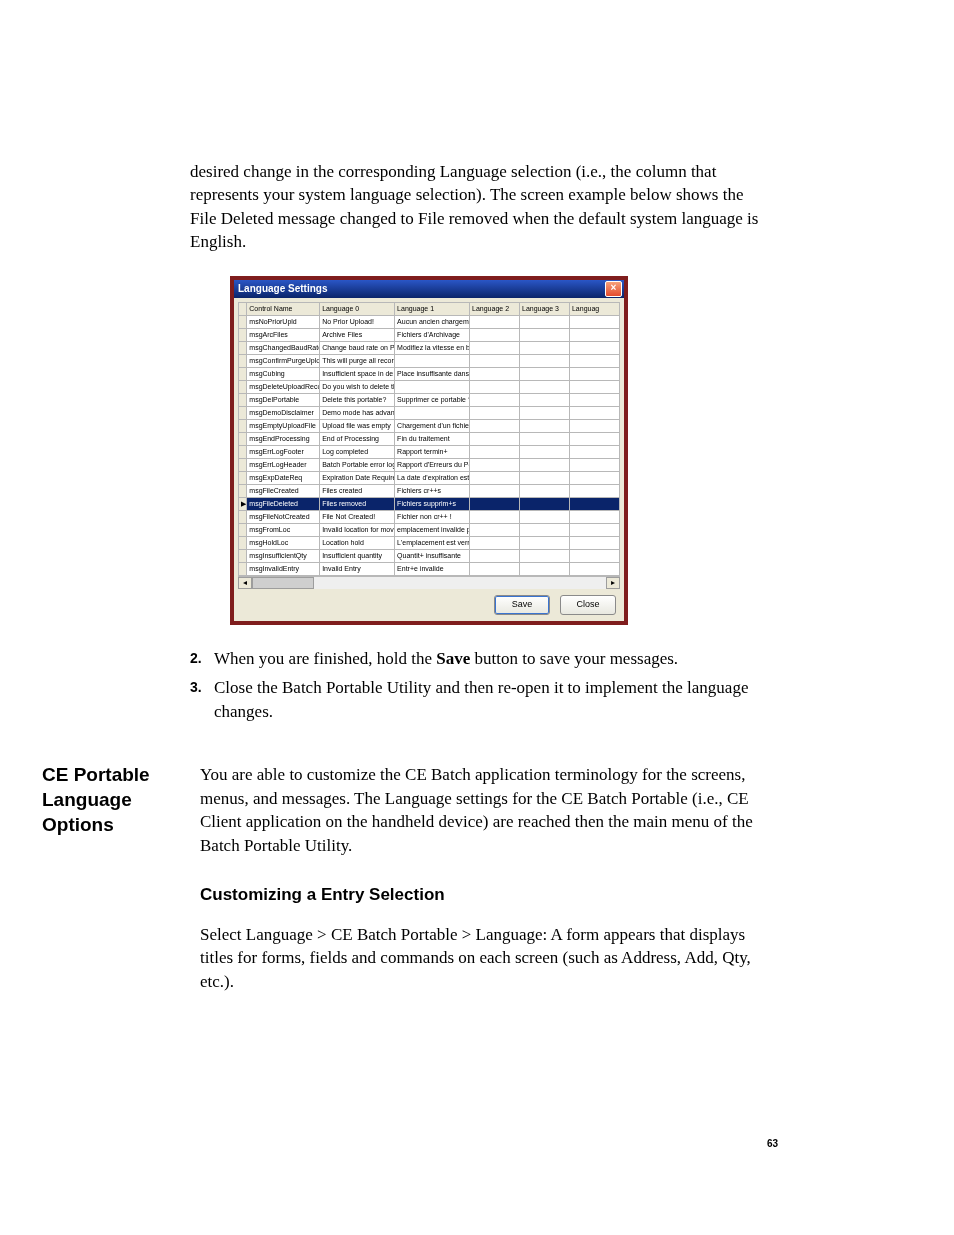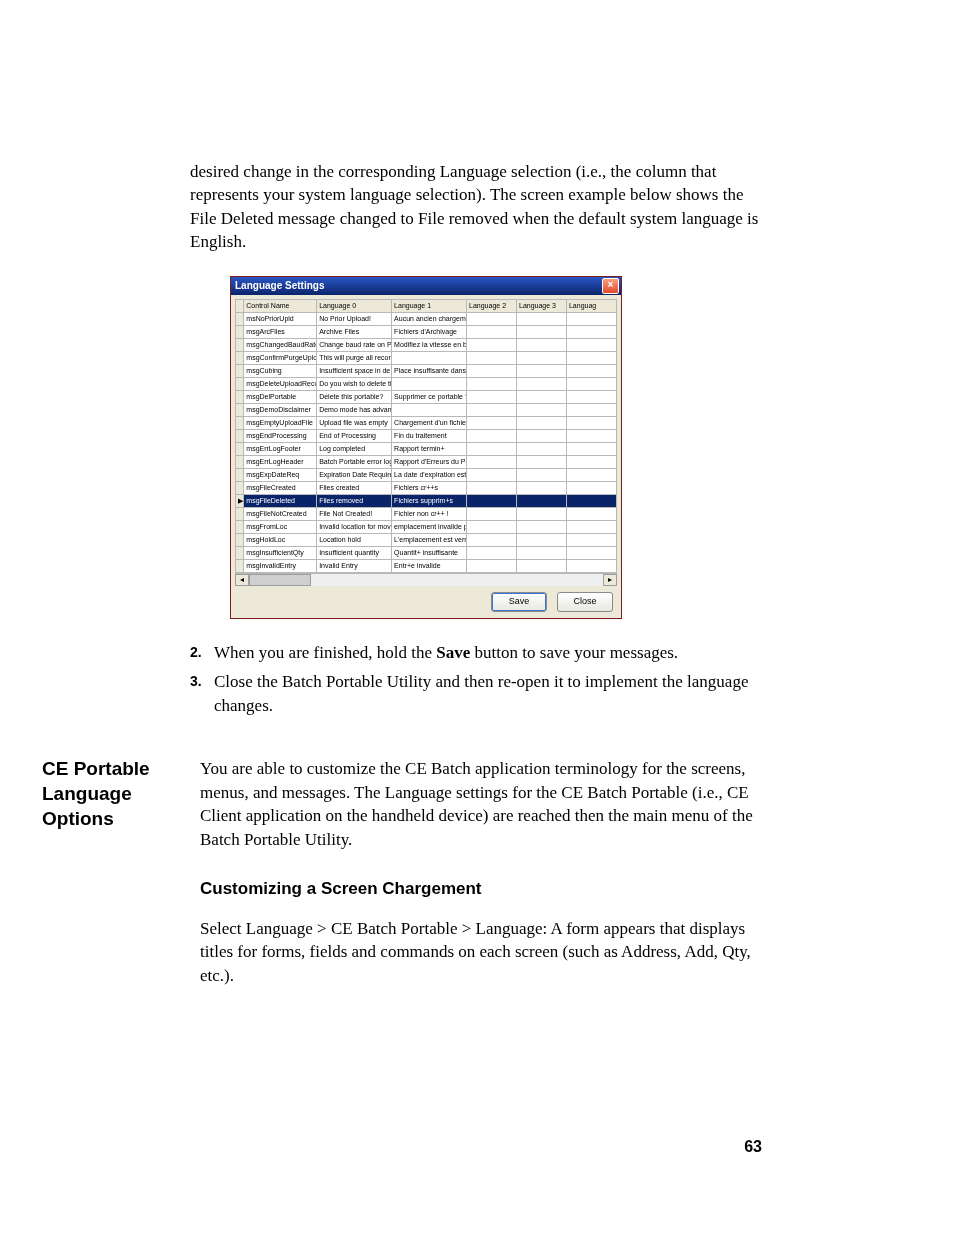--- a/index.html
+++ b/index.html
@@ -29,21 +29,21 @@
     font-size: 17px;
     line-height: 1.38;
     margin: 0 0 22px 0;
   }
   .body-para b { font-weight: normal; }
 
   
   .window {
     width: 390px;
     margin: 0 0 22px 40px;
-    border: 1px solid #7f1d1d;
+    border: 4px solid #7f1d1d;
     font-family: Tahoma, Arial, sans-serif;
   }
   .titlebar {
     display: flex;
     align-items: center;
     height: 18px;
     background: linear-gradient(#2a56c6, #0a246a);
     color: #fff;
     font-size: 10px;
     font-weight: bold;
@@ -162,25 +162,25 @@
   .two-col .main { flex: 1; }
 
   h4.subhead {
     font-family: Arial, Helvetica, sans-serif;
     font-size: 17px;
     font-weight: bold;
     margin: 28px 0 18px 0;
   }
   .pagenum {
     position: absolute;
-    right: 192px;
+    right: 176px;
     top: 1138px;
     font-family: Arial, Helvetica, sans-serif;
     font-weight: bold;
-    font-size: 16px;
+    font-size: 10px;
   }
 </style>
 </head>
 <body>
 
 <div class="page">
 
 
   <p class="body-para">
     <span>desired change in the corresponding </span><b>Language</b><span> selection (i.e., the column that represents your system language selection). The screen example below shows the </span><b>File Deleted</b><span> message changed to </span><b>File removed</b><span> when the default system language is English.</span>
@@ -420,21 +420,21 @@
     <li>
       <span class="num">3.</span>
       <span class="txt">Close the Batch Portable Utility and then re-open it to implement the language changes.</span>
     </li>
   </ol>
 
   <div class="two-col">
     <div class="side">CE Portable Language Options</div>
     <div class="main">
       <p class="body-para">You are able to customize the CE Batch application terminology for the screens, menus, and messages. The Language settings for the CE Batch Portable (i.e., CE Client application on the handheld device) are reached then the main menu of the Batch Portable Utility.</p>
-      <h4 class="subhead">Customizing a Screen Chargement</h4>
+      <h4 class="subhead">Customizing a Entry Selection</h4>
       <p class="body-para">
         <span>Select </span><b>Language</b><span> &gt; </span><b>CE Batch Portable</b><span> &gt; </span><b>Language</b><span>: A form appears that displays titles for forms, fields and commands on each screen (such as Address, Add, Qty, etc.).</span>
       </p>
     </div>
   </div>
 
 </div>
 
 <div class="pagenum">63</div>
 

